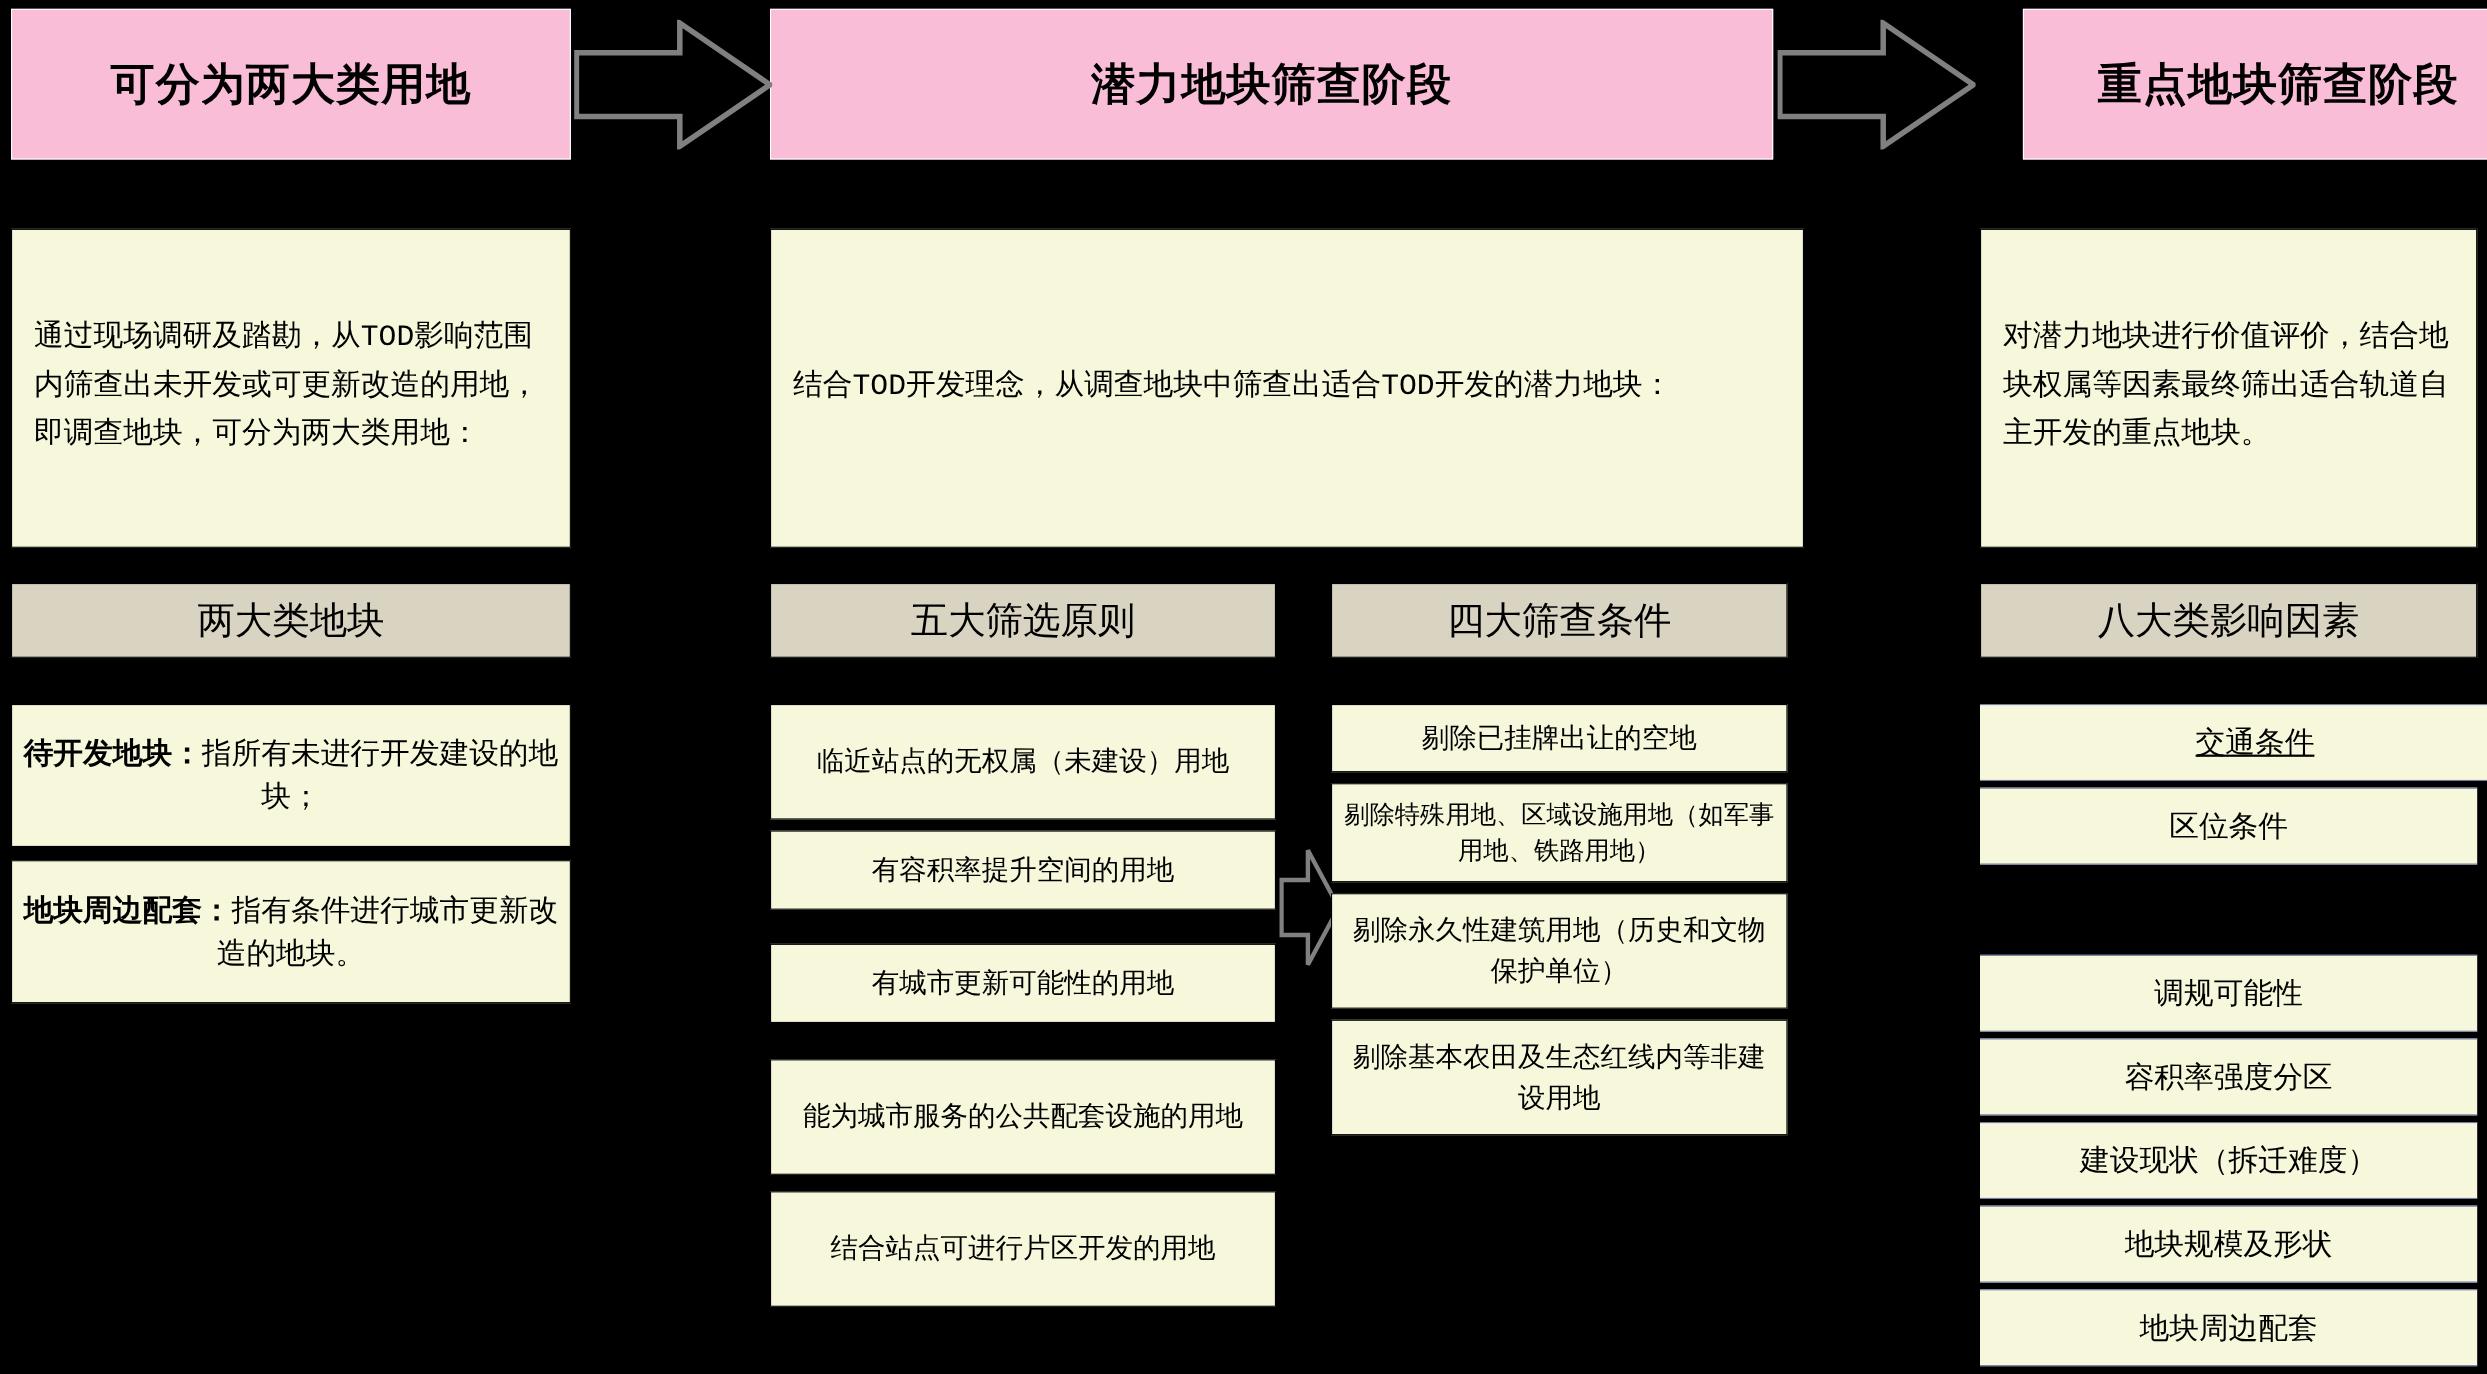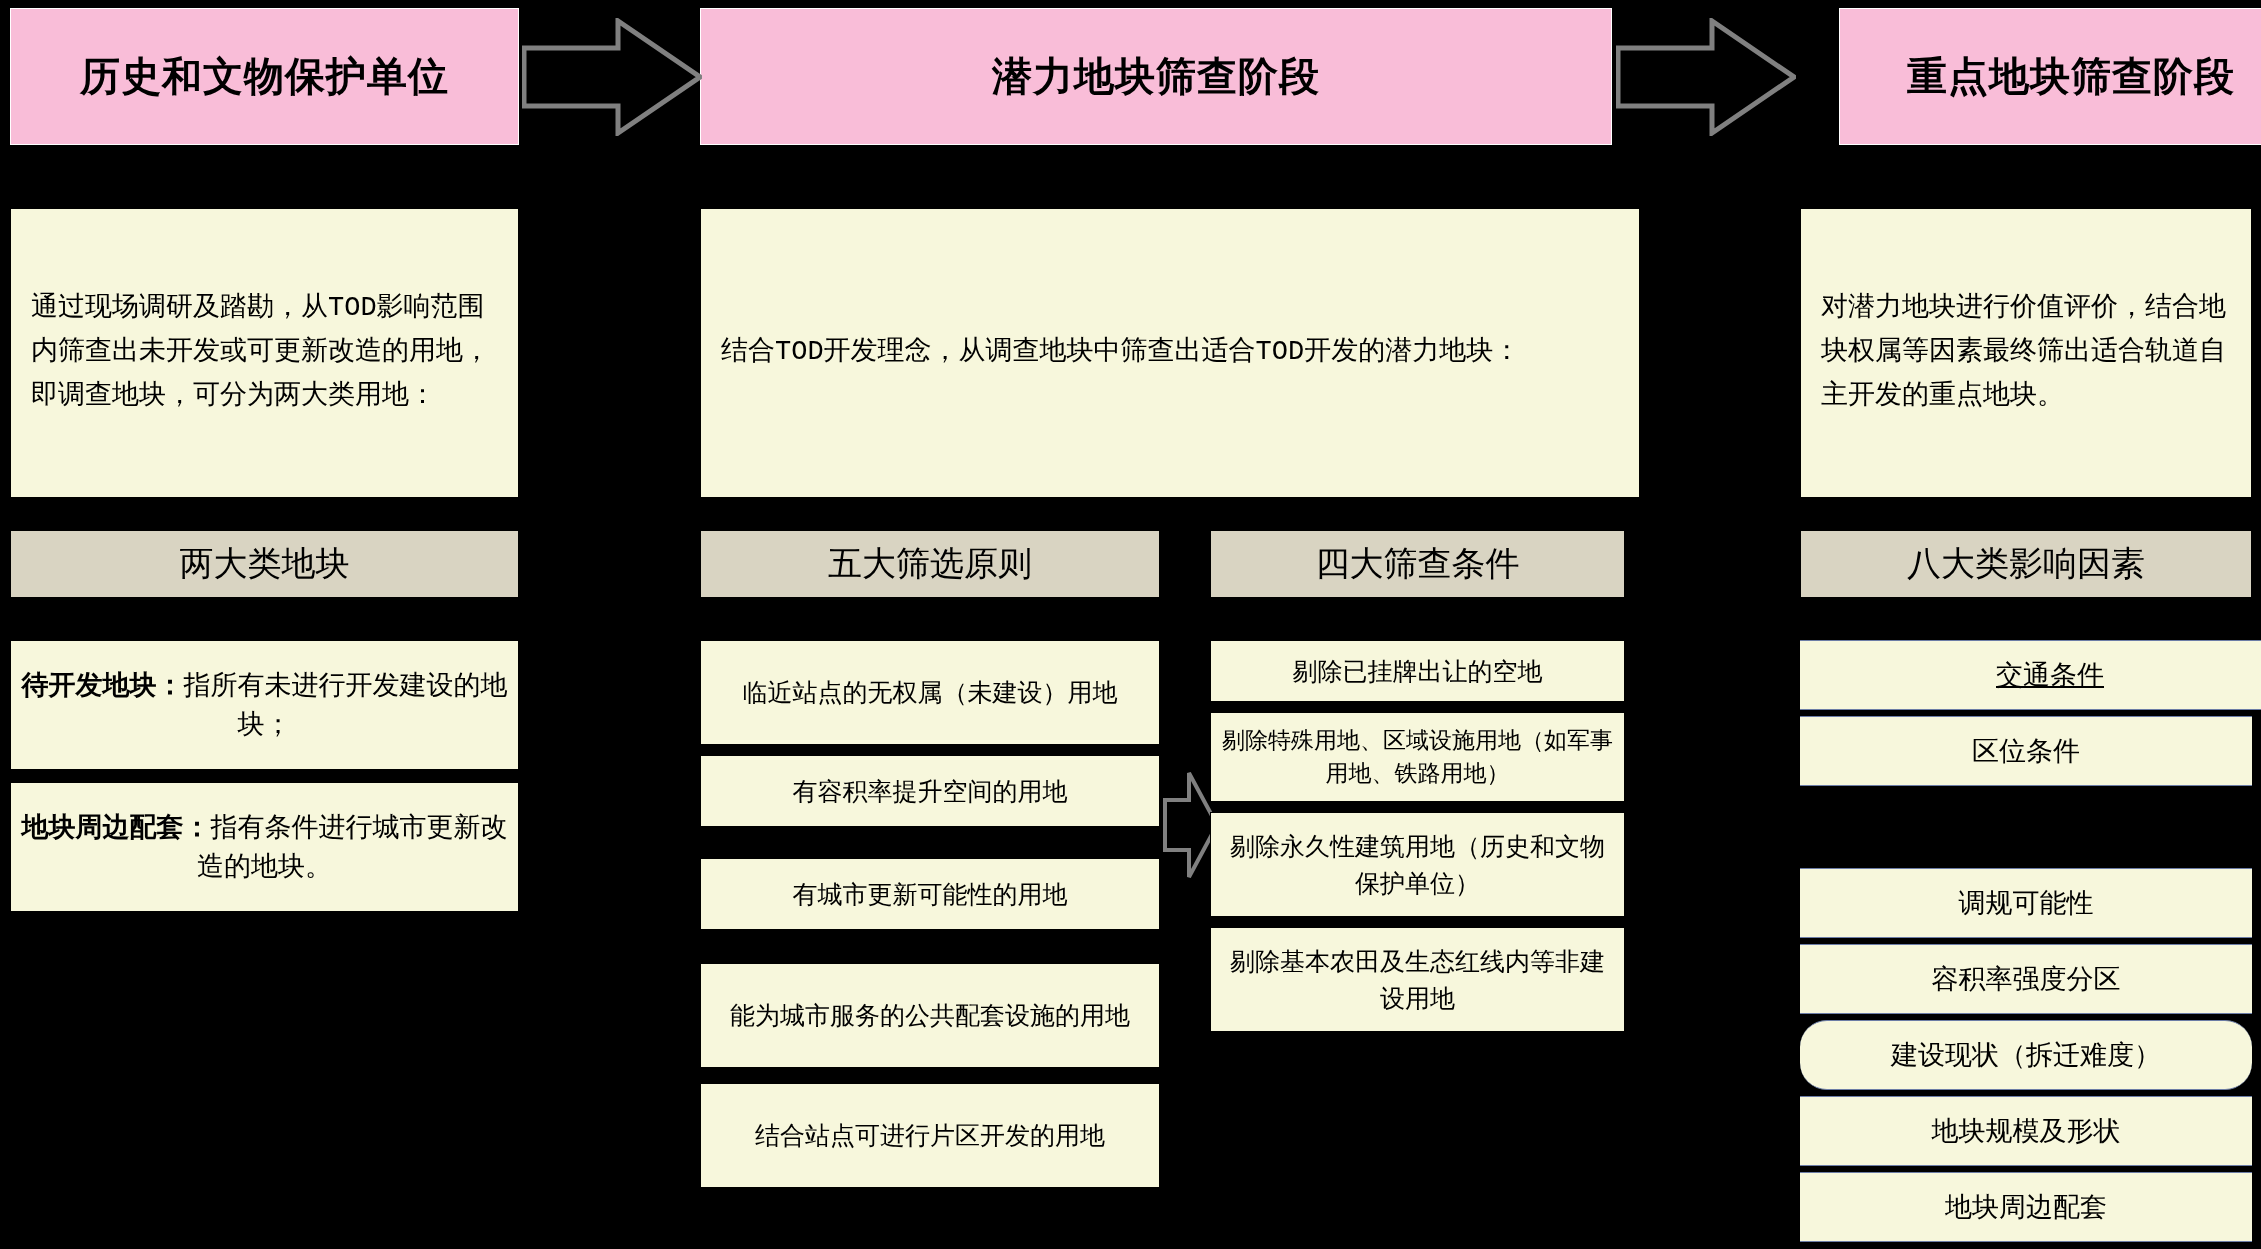--- a/index.html
+++ b/index.html
@@ -90,21 +90,21 @@
   }
   .arrow-svg { position: absolute; }
   .lead-label { font-weight: bold; }
 </style>
 </head>
 <body>
 
 <div class="canvas">
 
   <div class="stage-header" style="left:10px; top:8px; width:509px; height:137px;">
-    <span>历史和文物保护单位</span>
+    <span>可分为两大类用地</span>
   </div>
 
   <div class="stage-header" style="left:700px; top:8px; width:912px; height:137px;">
     <span>潜力地块筛查阶段</span>
   </div>
 
   <div class="stage-header" style="left:1839px; top:8px; width:452px; height:137px;padding-left:12px;">
     <span>重点地块筛查阶段</span>
   </div>
 
@@ -194,21 +194,21 @@
   </div>
   <div class="factor-box" style="left:1800px; top:716px; width:452px; height:70px;">
     <span>区位条件</span>
   </div>
   <div class="factor-box" style="left:1800px; top:868px; width:452px; height:70px;">
     <span>调规可能性</span>
   </div>
   <div class="factor-box" style="left:1800px; top:944px; width:452px; height:70px;">
     <span>容积率强度分区</span>
   </div>
-  <div class="factor-box" style="left:1800px; top:1020px; width:452px; height:70px;border-radius:27px;">
+  <div class="factor-box" style="left:1800px; top:1020px; width:452px; height:70px;">
     <span>建设现状（拆迁难度）</span>
   </div>
   <div class="factor-box" style="left:1800px; top:1096px; width:452px; height:70px;">
     <span>地块规模及形状</span>
   </div>
   <div class="factor-box" style="left:1800px; top:1172px; width:452px; height:70px;">
     <span>地块周边配套</span>
   </div>
 
 </div>

